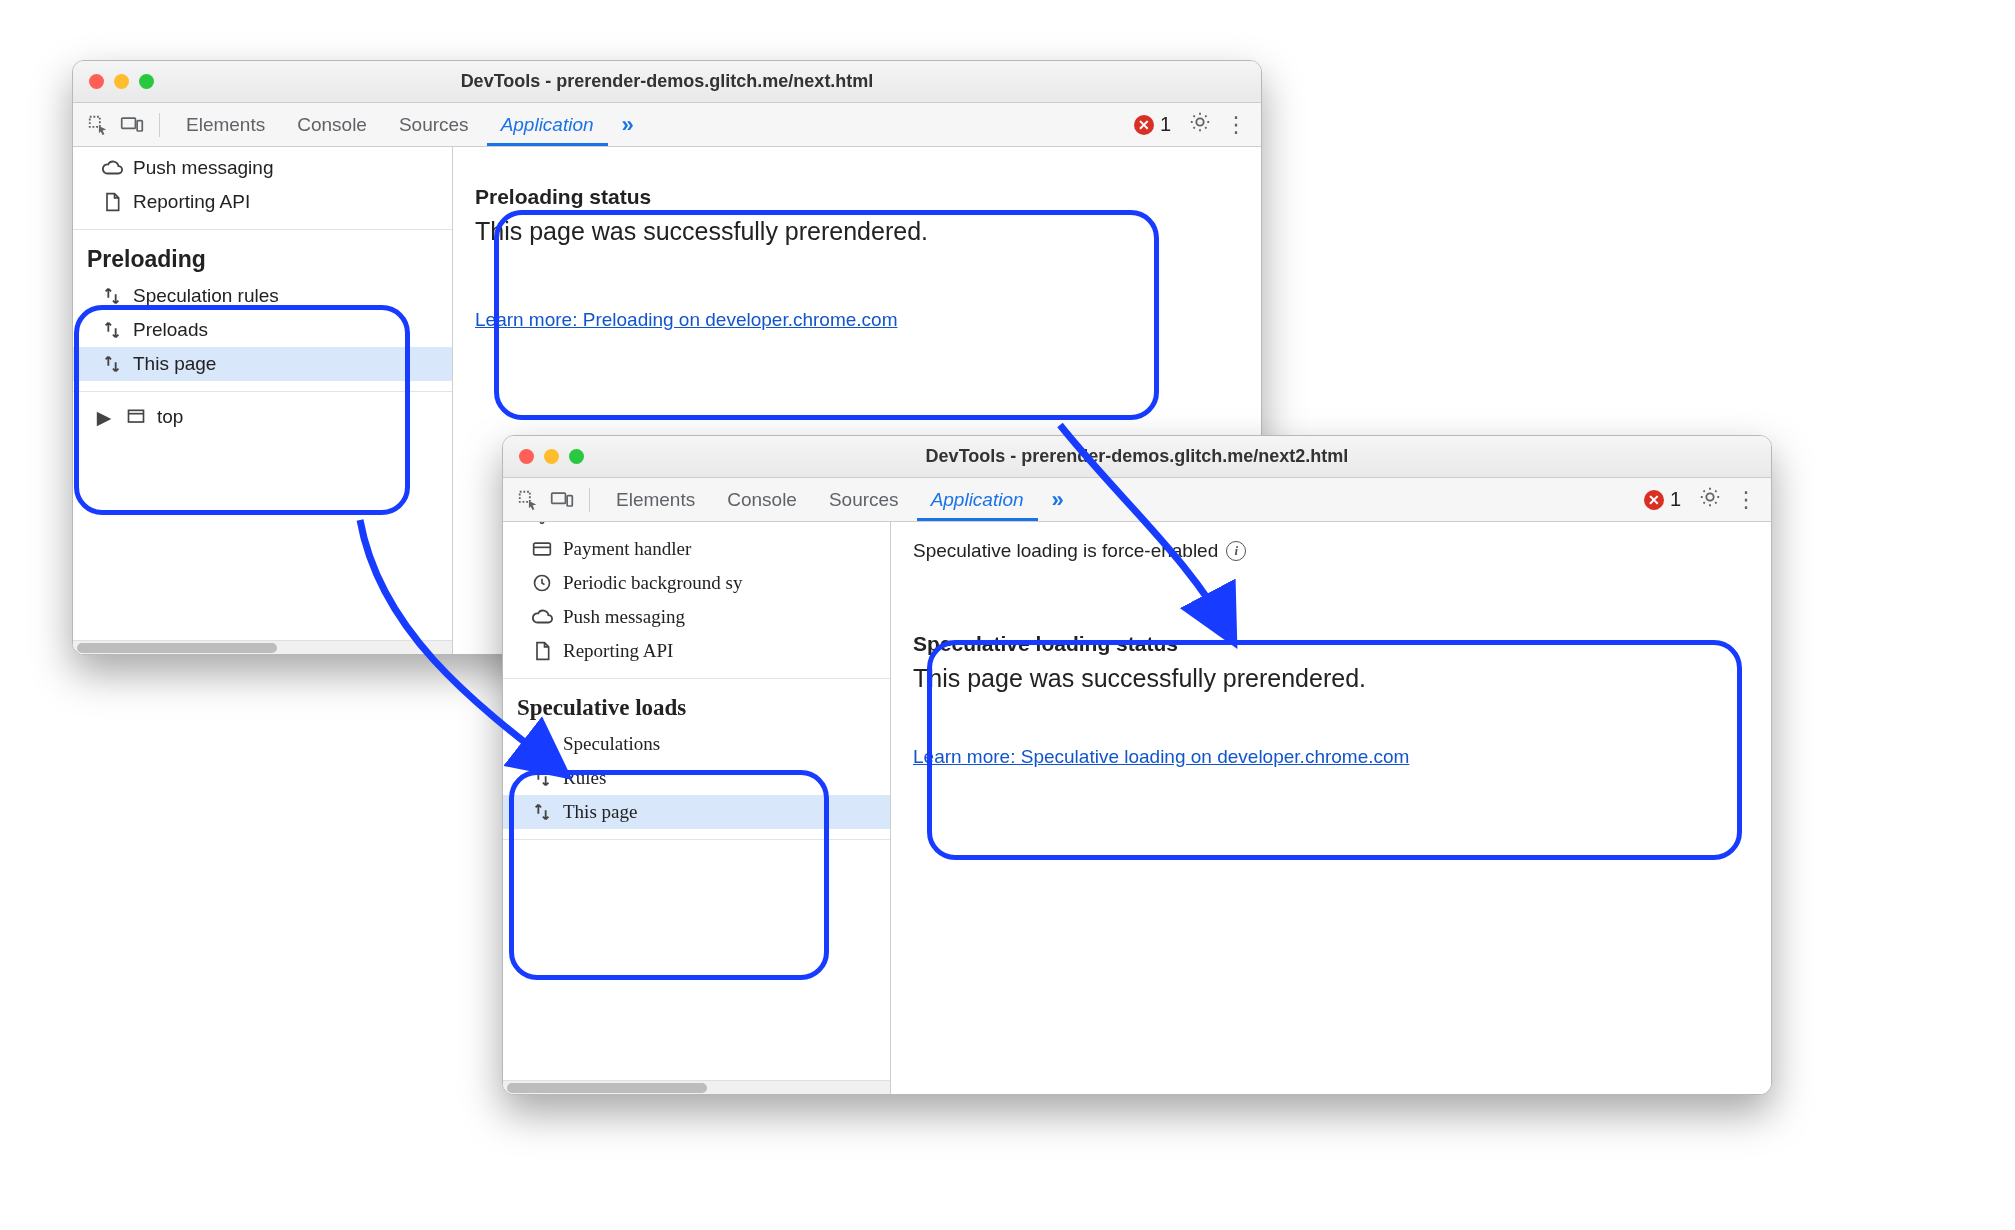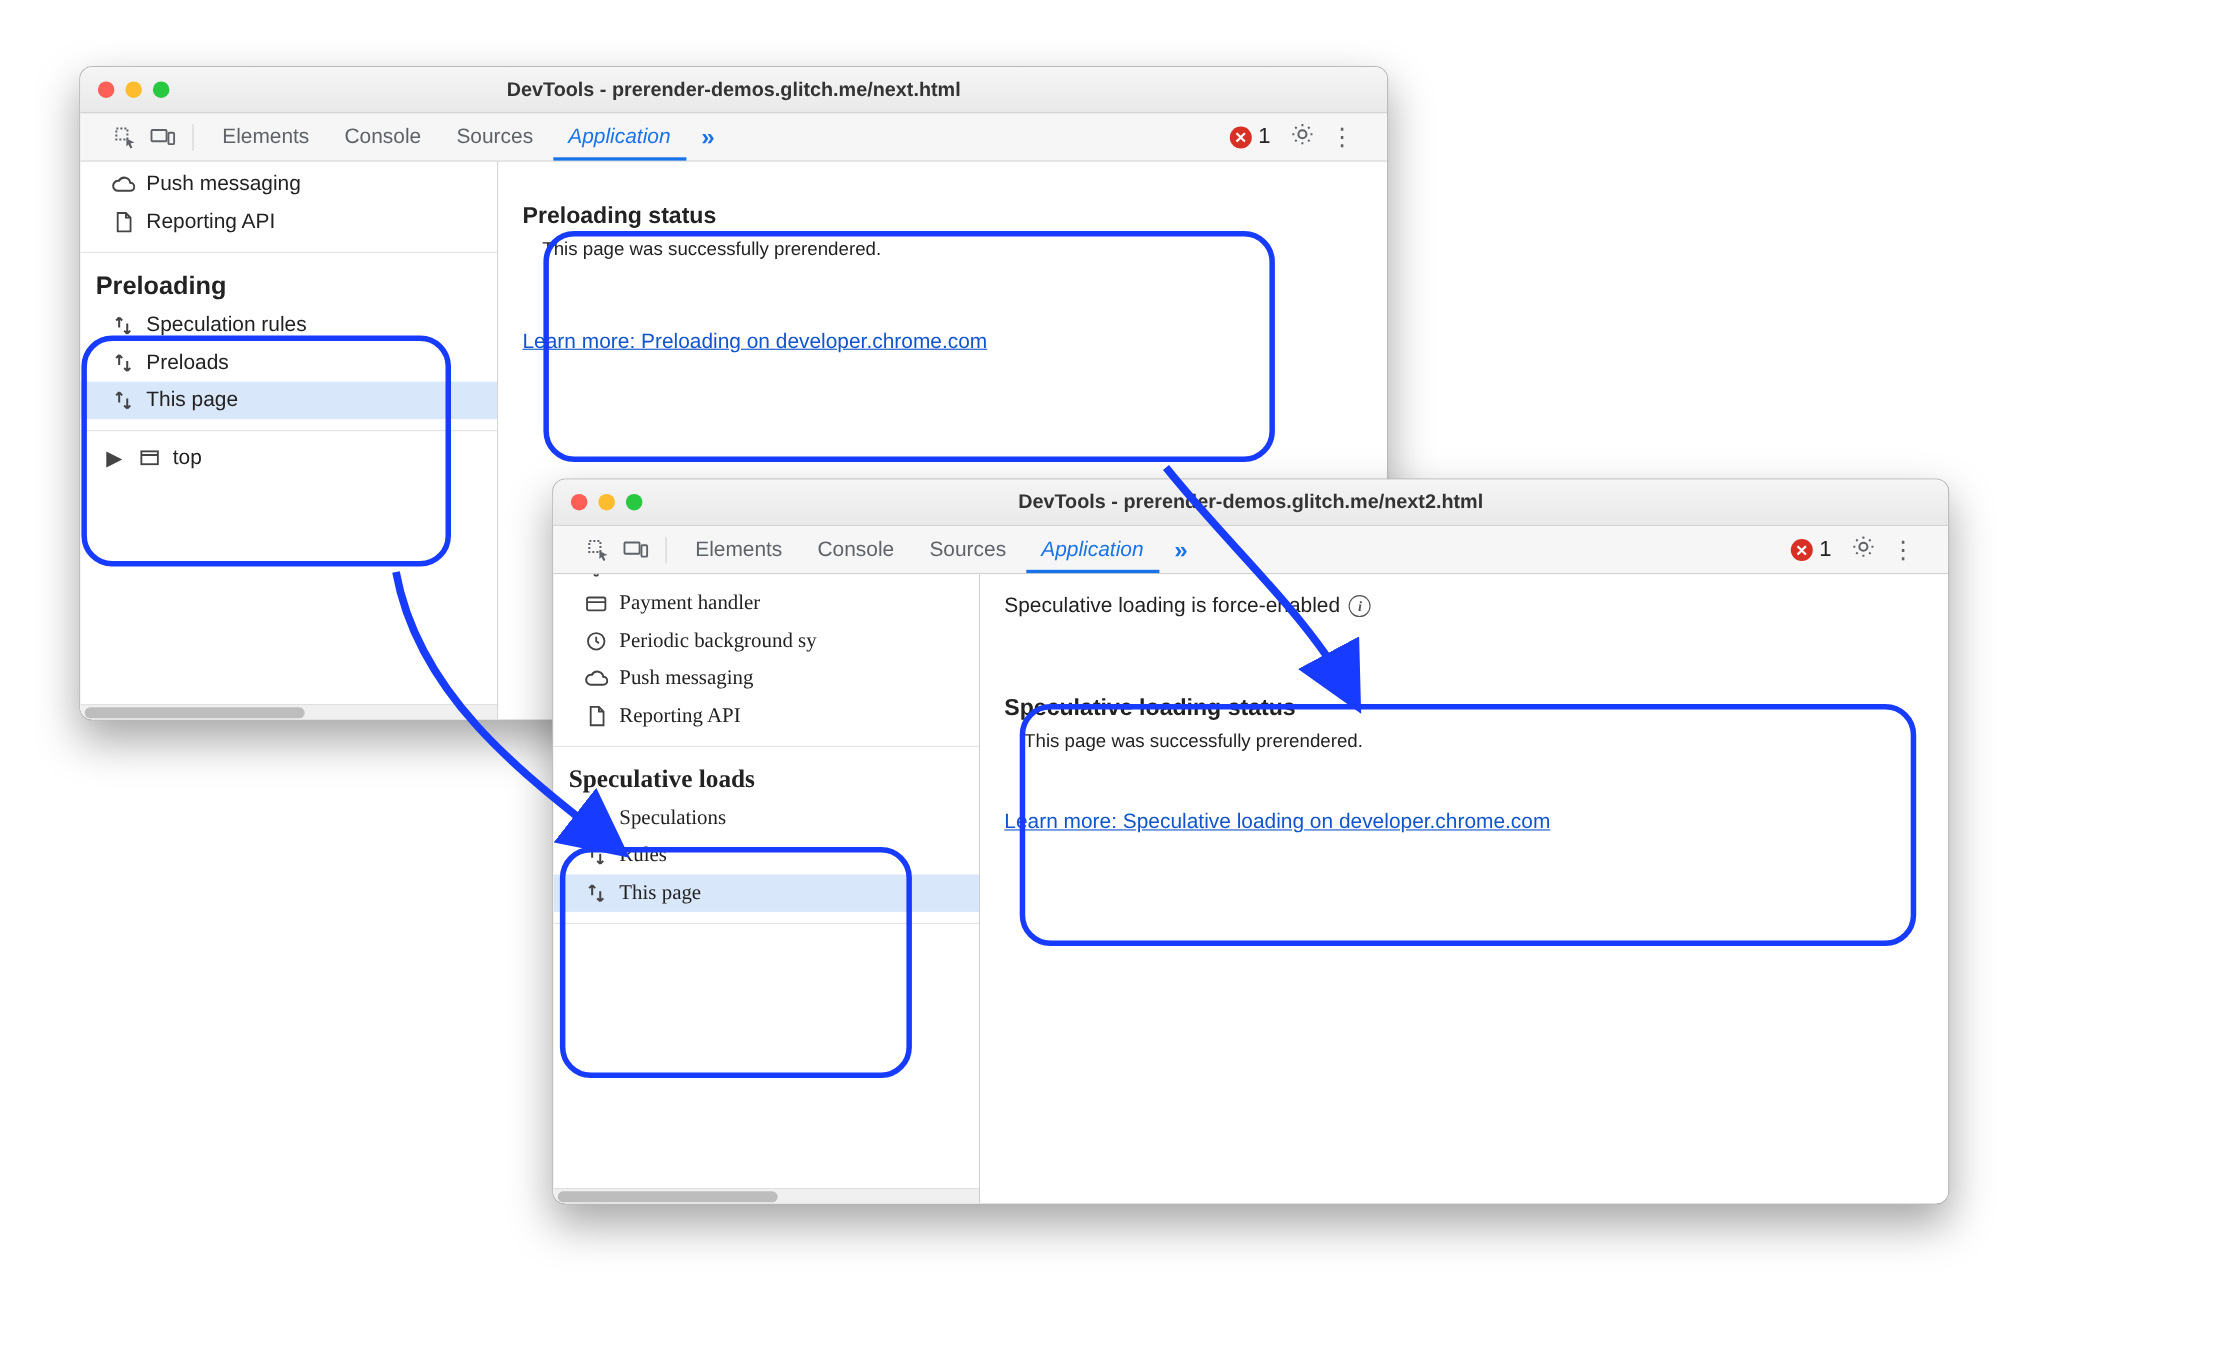--- a/index.html
+++ b/index.html
@@ -64,21 +64,21 @@
     font-weight: 600;
     font-size: 18px;
     color: #333;
   }
   .toolbar {
     height: 44px;
     background: var(--toolbar);
     border-bottom: 1px solid var(--border);
     display: flex;
     align-items: center;
-    padding: 0 26px;
+    padding: 0 10px;
     gap: 4px;
   }
   .tbar-icon {
     display:inline-flex; align-items:center; justify-content:center;
     width:30px; height:30px;
     color:#5f6368;
   }
   .tbar-sep {
     width:1px; height:24px; background:#d0d0d0; margin:0 8px;
   }
@@ -166,23 +166,22 @@
     padding: 18px 22px;
     overflow:auto;
     position:relative;
   }
   .status-title {
     font-weight:700;
     font-size:21px;
     margin-bottom:8px;
   }
   .status-body {
-    font-size:17px;
+    font-size:25px;
     margin-bottom:22px;
-    margin-left:18px;
   }
   .link {
     color: var(--link);
     text-decoration: underline;
     font-size:19px;
   }
   .info-line {
     font-size:19px;
     display:flex; align-items:center; gap:8px;
     margin-bottom: 40px;

